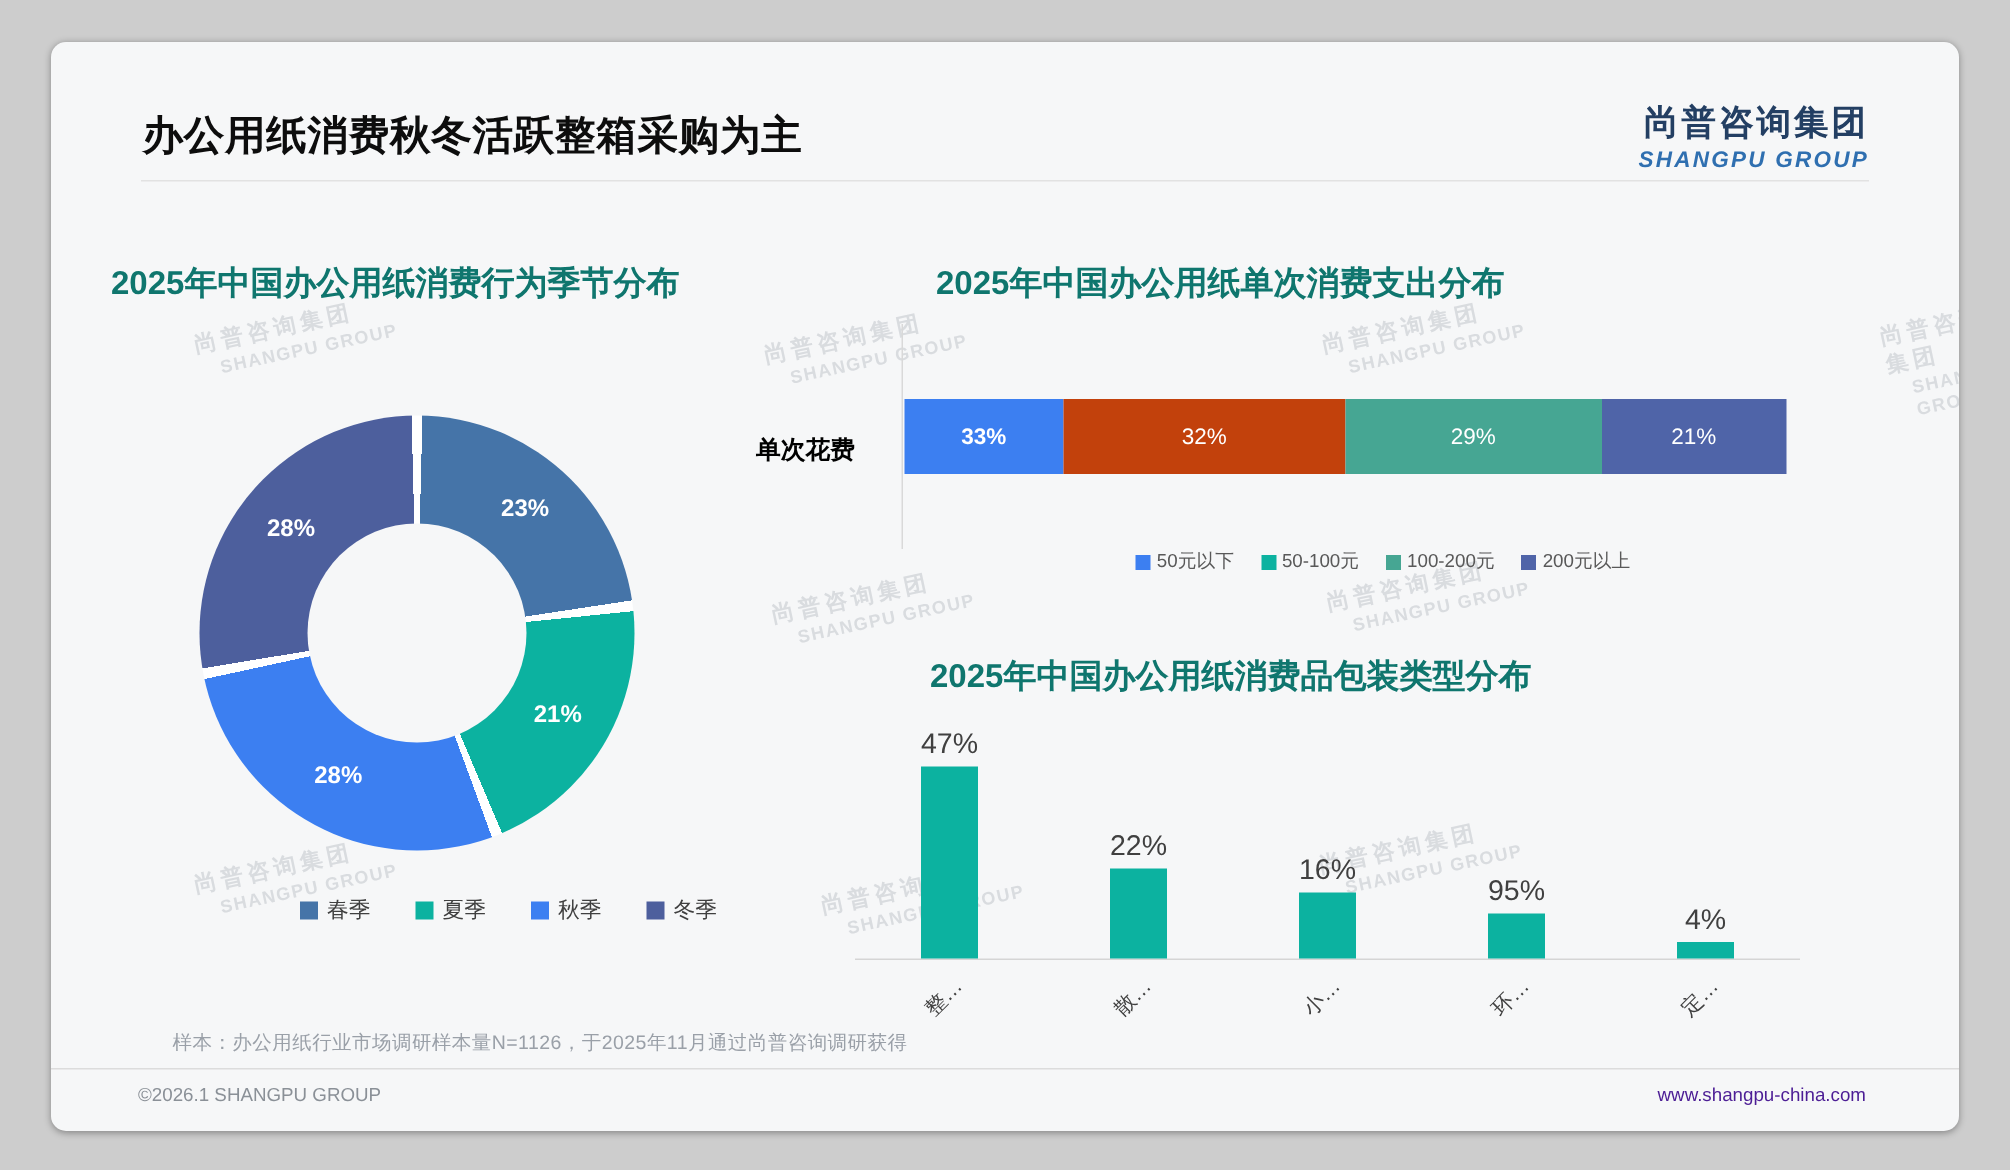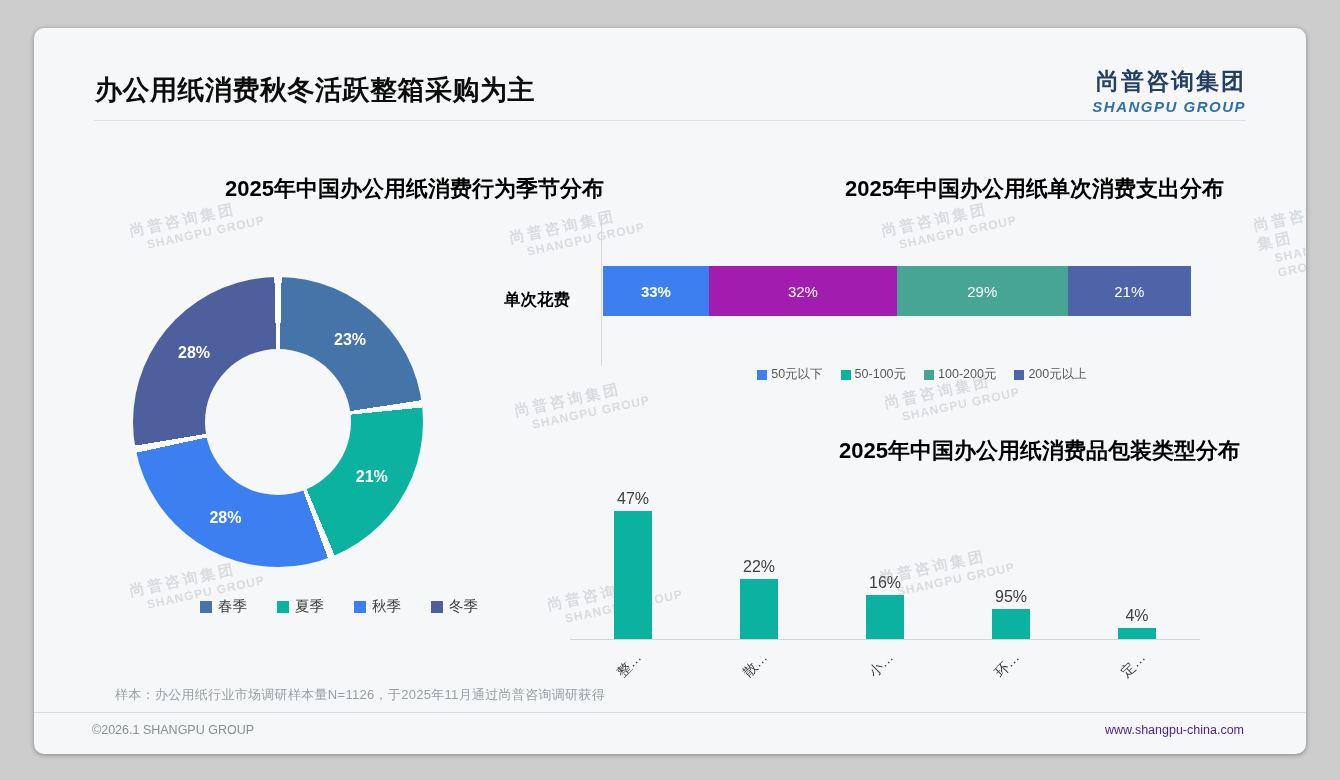--- a/index.html
+++ b/index.html
@@ -19,21 +19,21 @@
   .wm { position:absolute; transform:rotate(-12deg); color:#c2c6cc; opacity:.55; pointer-events:none; line-height:1.25; }
   .wm .wm-cn { font-size:15px; font-weight:700; letter-spacing:3px; }
   .wm .wm-en { font-size:12px; font-weight:700; letter-spacing:1px; padding-left:14px; }
   
   .main-title { position:absolute; left:61px; top:44px; font-size:27px; font-weight:800; color:#0d0d0d; letter-spacing:.5px; }
   .title-divider { position:absolute; left:60px; right:60px; top:92px; height:1px; background:#e2e2e2; }
   .logo { position:absolute; right:60px; top:38px; text-align:right; }
   .logo-cn { font-size:23px; font-weight:800; color:#233f63; letter-spacing:2px; }
   .logo-en { font-size:15px; font-weight:700; font-style:italic; color:#2f6fb0; letter-spacing:1.5px; margin-top:1px; }
   
-  .chart-title { position:absolute; font-size:22px; font-weight:800; color:#000000; text-align:right; }
+  .chart-title { position:absolute; font-size:22px; font-weight:800; color:#0f766e; text-align:left; }
   #donut-title   { left:40px;  top:146px; width:530px; }
   #stacked-title { left:590px; top:146px; width:600px; }
   #bars-title    { left:586px; top:408px; width:620px; }
   
   .donut { position:absolute; left:99px; top:249px; width:290px; height:290px; border-radius:50%; }
   .donut-hole { position:absolute; left:72px; top:72px; width:146px; height:146px; border-radius:50%; background:#f6f7f8; }
   .donut-label { position:absolute; transform:translate(-50%,-50%); color:#fff; font-weight:700; font-size:16px; }
   .legend { position:absolute; display:flex; justify-content:center; align-items:center; }
   #donut-legend { left:40px; top:569px; width:530px; gap:30px; }
   .legend-item { display:flex; align-items:center; gap:6px; }
@@ -46,21 +46,21 @@
   .stacked-bar { position:absolute; left:569px; top:238px; width:588px; height:50px; display:flex; }
   .seg { display:flex; align-items:center; justify-content:center; }
   .seg span { color:#fff; font-size:15px; font-weight:400; }
   .seg:first-child span { font-weight:700; }
   #stacked-legend { left:594px; top:338px; width:588px; gap:18px; }
   #stacked-legend .legend-item { font-size:12.5px; color:#595959; gap:4px; }
   #stacked-legend .swatch { width:10px; height:10px; }
   
   .bar-plot { position:absolute; left:536px; top:452px; width:630px; height:160px; border-bottom:1px solid #d5d5d5; display:flex; }
   .bar-col { flex:1; position:relative; display:flex; flex-direction:column; justify-content:flex-end; align-items:center; }
-  .bar-val { font-size:16px; color:#404040; margin-bottom:3px; }
+  .bar-val { font-size:19px; color:#404040; margin-bottom:3px; }
   .bar-rect { width:38px; }
   .bar-cat { position:absolute; top:calc(100% + 10px); right:50%; transform:rotate(-45deg); transform-origin:top right; font-size:14px; color:#404040; white-space:nowrap; }
   
   .note { position:absolute; left:81px; top:658px; font-size:13px; color:#9aa0a8; letter-spacing:.3px; }
   .footer-divider { position:absolute; left:0; right:0; top:684px; height:1px; background:#dcdcdc; }
   .footer-left  { position:absolute; left:58px;  top:695px; font-size:12.5px; color:#8a9097; }
   .footer-right { position:absolute; right:62px; top:695px; font-size:12.5px; color:#4c1d95; }
 </style>
 </head>
 <body>
@@ -145,21 +145,21 @@
         </span>
       </div>
 
     <h2 class="chart-title" id="stacked-title">2025年中国办公用纸单次消费支出分布</h2>
     <div class="row-label">单次花费</div>
     <div class="vaxis"></div>
     <div class="stacked-bar" id="stacked-bar">
         <div class="seg" style="width: 18%; background: rgb(60, 127, 241);">
           <span>33%</span>
         </div>
-        <div class="seg" style="width: 32%; background: #a21caf;">
+        <div class="seg" style="width: 32%; background: #c2410c;">
           <span>32%</span>
         </div>
         <div class="seg" style="width: 29%; background: rgb(70, 166, 147);">
           <span>29%</span>
         </div>
         <div class="seg" style="width: 21%; background: rgb(79, 100, 168);">
           <span>21%</span>
         </div>
       </div>
     <div class="legend" id="stacked-legend">

